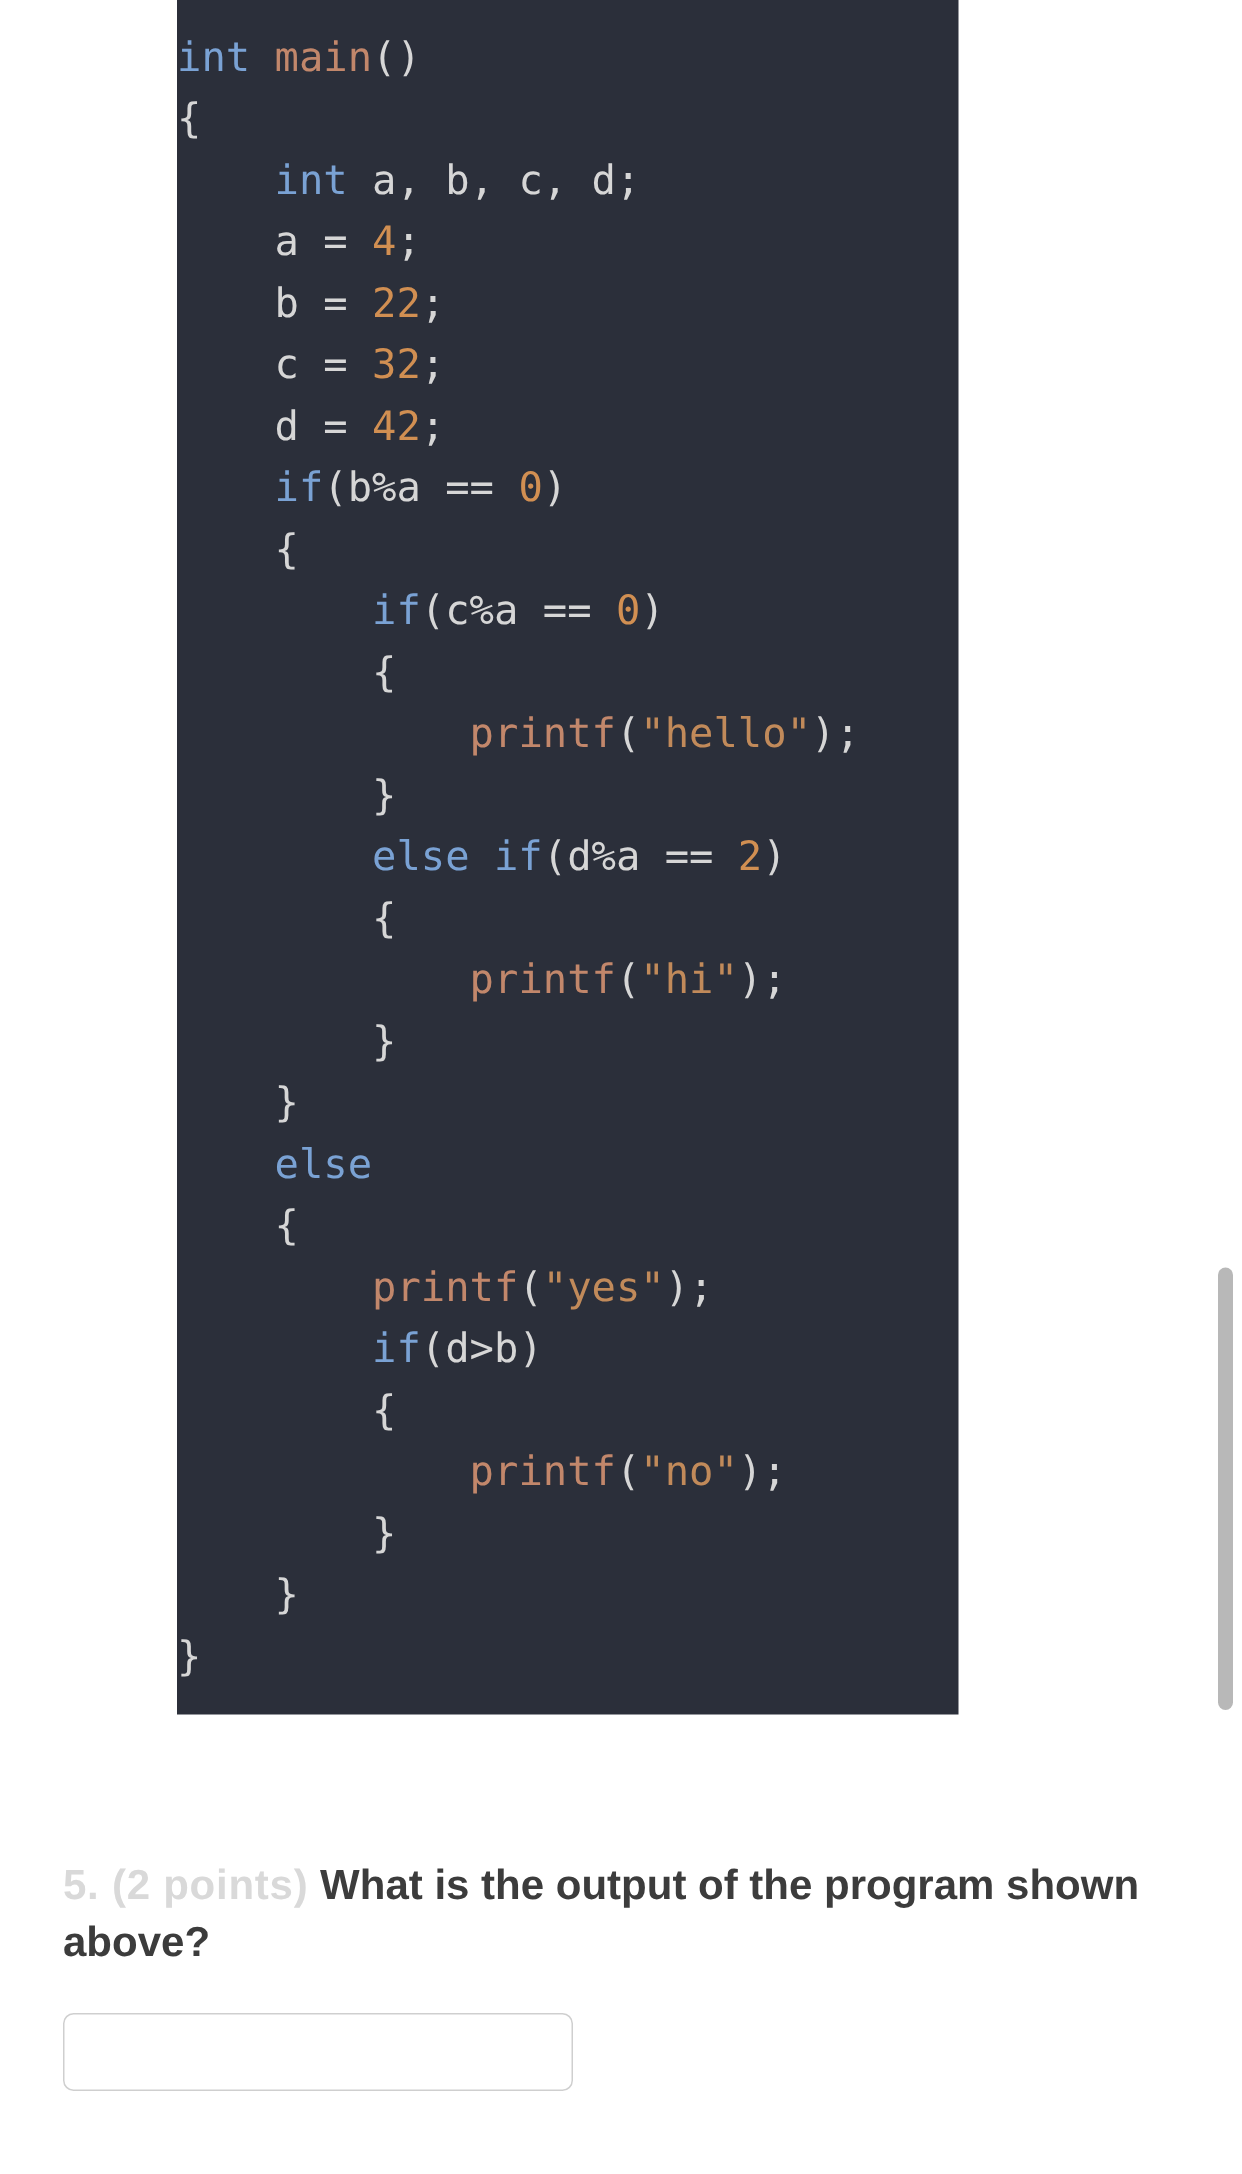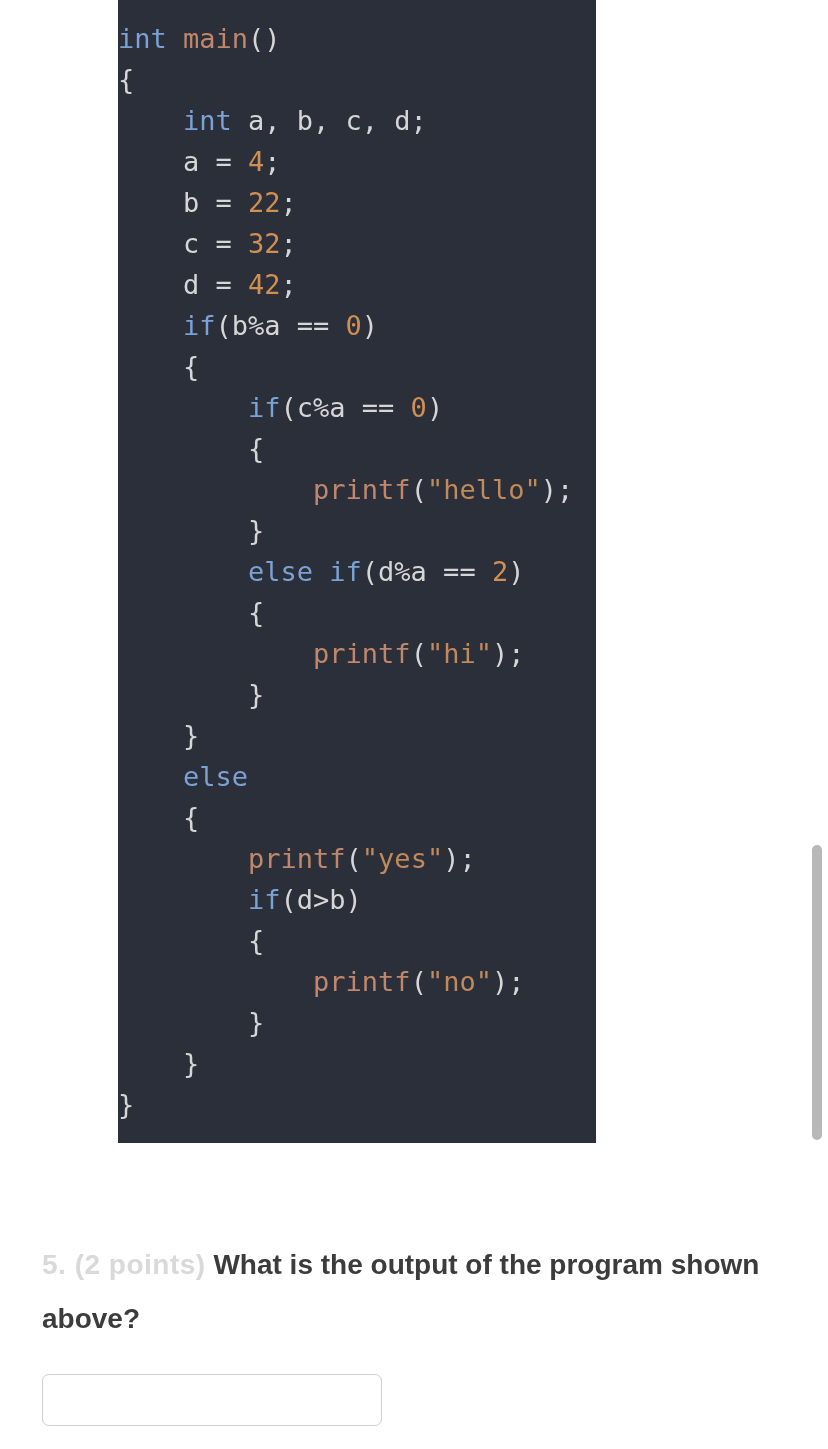--- a/index.html
+++ b/index.html
@@ -1,20 +1,20 @@
 <!DOCTYPE html>
 <html><head>
   <meta charset="utf-8">
   <style>
     * { margin: 0; padding: 0; box-sizing: border-box; }
     html, body { width: 828px; background: #fff; font-family: -apple-system, BlinkMacSystemFont, "Segoe UI", Helvetica, Arial, sans-serif; }
     .page { width: 828px; min-height: 1449px; position: relative; padding-bottom: 30px; }
     .code-block {
       margin-left: 118px;
-      width: 478px;
+      width: 521px;
       background: #2b2f3a;
       padding: 18px 0 18px 0;
       font-family: "Menlo", "Consolas", monospace;
       font-size: 27px;
       line-height: 41px;
       color: #d6d6d6;
       white-space: pre;
       position: relative;
     }
     .kw  { color: #7aa2d4; }     
@@ -29,21 +29,21 @@
       width: 10px;
       height: 295px;
       background: #b8b8b8;
       border-radius: 5px;
     }
     .question {
       margin: 95px 42px 0 42px;
       font-size: 28px;
       font-weight: 700;
       color: #3c3c3c;
-      line-height: 54px;
+      line-height: 38px;
     }
     .q-prefix { color: #d9d9d9; letter-spacing: 0.5px; }
     .answer-box {
       margin: 28px 42px 0 42px;
       height: 52px;
       border: 1px solid #cfcfcf;
       border-radius: 7px;
       background: #fff;
       padding: 0 14px;
       font-size: 24px;

